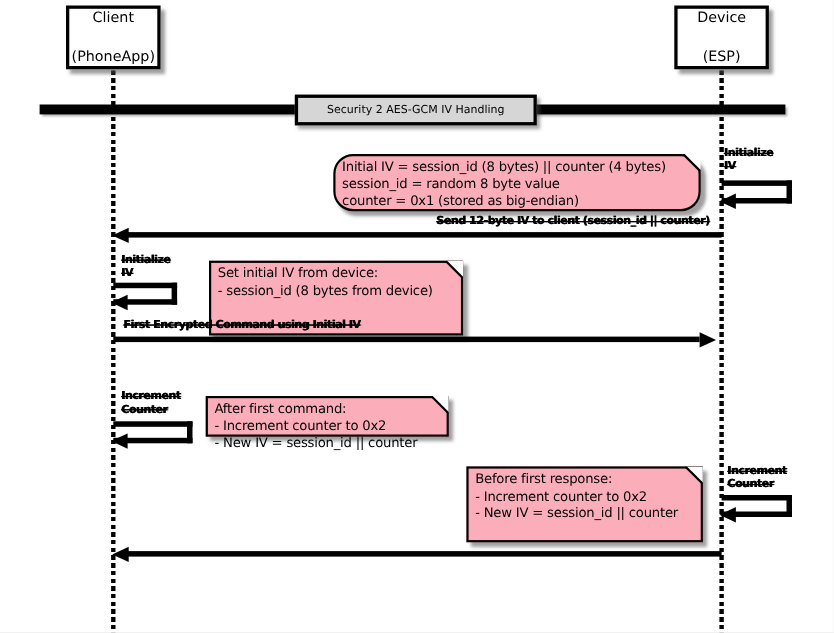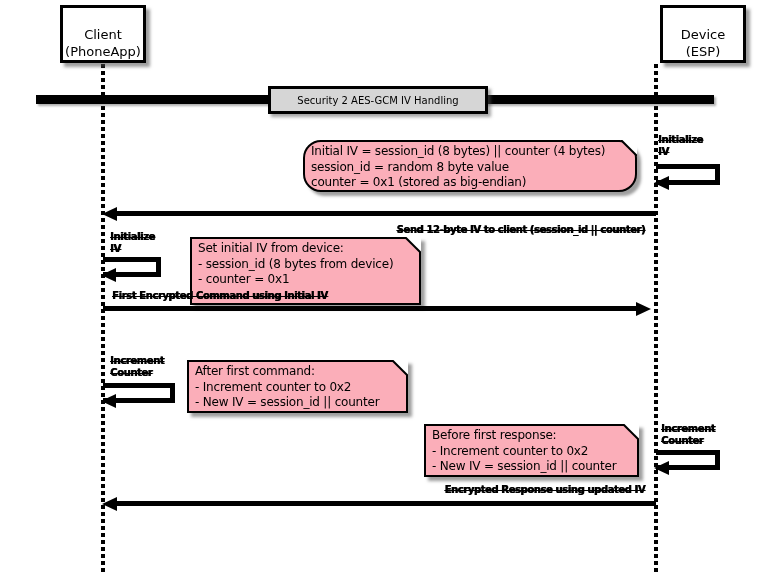--- a/index.html
+++ b/index.html
@@ -14,25 +14,25 @@
   }
 
   
   .pbox {
     position: absolute;
     width: 86px; height: 58px;
     background: #fff;
     border: 3px solid var(--line-color, #000);
     box-shadow: 4px 4px 3px rgba(80,80,80,0.55);
     display: flex; flex-direction: column;
-    align-items: center; justify-content: flex-end;
+    align-items: center; justify-content: space-between;
     font-size: 13px; line-height: 17px; text-align: center;
   }
   #client-box { left: 60px; top: 5px; }
-  #device-box { left: 613px; top: 5px; margin-left: 47px; }
+  #device-box { left: 613px; top: 5px; }
 
   
   .lifeline {
     position: absolute;
     width: 4px; top: 64px; bottom: 0;
     background-image: repeating-linear-gradient(to bottom,
       var(--line-color, #000) 0 4px, transparent 4px 7px);
   }
   #client-life { left: 101px; }
   #device-life { left: 654px; }
@@ -61,35 +61,35 @@
     border: 2px solid var(--line-color, #000);
     box-shadow: 4px 4px 3px rgba(80,80,80,0.55);
     font-size: 12px; line-height: 15.5px;
     letter-spacing: -0.2px;
     padding: 2px 6px 0 6px;
     white-space: nowrap;
   }
   .note .fold { position: absolute; top: -2px; right: -2px; }
   #note-1 { left: 303px; top: 140px; width: 334px; height: 52px; border-radius: 18px; }
   #note-2 { left: 190px; top: 237px; width: 231px; height: 68px; }
-  #note-3 { left: 187px; top: 360px; width: 221px; height: 53px; }
-  #note-4 { left: 424px; top: 424px; width: 215px; height: 53px; }
+  #note-3 { left: 187px; top: 360px; width: 221px; height: 37px; }
+  #note-4 { left: 424px; top: 424px; width: 215px; height: 69px; }
 
   
   .msg-label, .self-label {
     position: absolute;
     font-weight: bold;
     font-size: 10px;
     letter-spacing: -0.4px;
     text-decoration: line-through;
     text-shadow: 0.6px 0 0 #000;
     white-space: nowrap;
   }
   .self-label { line-height: 11.5px; }
-  #msg1-label { right: 113px; top: 196px; margin-top: 28px; }
+  #msg1-label { right: 113px; top: 196px; }
   #msg2-label { left: 112px;  top: 290px; }
   #msg3-label { right: 113px; top: 484px; }
   #self1-label { left: 658px; top: 134px; }
   #self2-label { left: 110px; top: 231px; }
   #self3-label { left: 110px; top: 355px; }
   #self4-label { left: 661px; top: 423px; }
 
   
   .arrow-line { position: absolute; height: 5px; background: var(--line-color, #000); }
   .head-left {
@@ -172,21 +172,20 @@
   <div class="selfloop" id="self2-loop"></div>
   <div class="head-left" id="self2-head"></div>
 
   <div class="note" id="note-2">
     <svg class="fold" width="16" height="16">
       <polygon points="0,0 16,0 16,16" fill="#ffffff"></polygon>
       <path d="M0,0 L16,16" stroke="#000" stroke-width="2"></path>
     </svg>
     <div>Set initial IV from device:</div>
     <div>- session_id (8 bytes from device)</div>
-    <div>- counter = 0x1</div>
   </div>
 
   <div class="msg-label" id="msg2-label">First Encrypted Command using Initial IV</div>
   <div class="arrow-line" id="arrow2-line"></div>
   <div class="head-right" id="arrow2-head"></div>
 
   <div class="self-label" id="self3-label">
     <div>Increment</div>
     <div>Counter</div>
   </div>
@@ -213,17 +212,16 @@
     <div>- New IV = session_id || counter</div>
   </div>
 
   <div class="self-label" id="self4-label">
     <div>Increment</div>
     <div>Counter</div>
   </div>
   <div class="selfloop" id="self4-loop"></div>
   <div class="head-left" id="self4-head"></div>
 
-  <div class="msg-label" id="msg3-label">Encrypted Response using updated IV</div>
   <div class="arrow-line" id="arrow3-line"></div>
   <div class="head-left" id="arrow3-head"></div>
 
 </div>
 
 </body></html>

